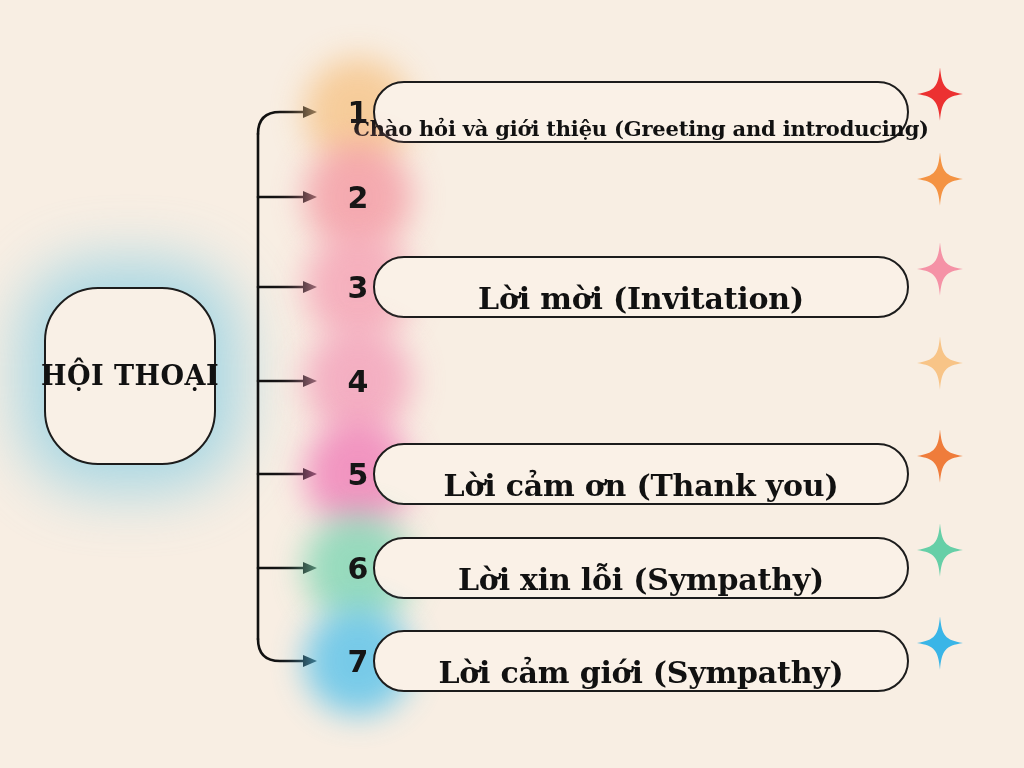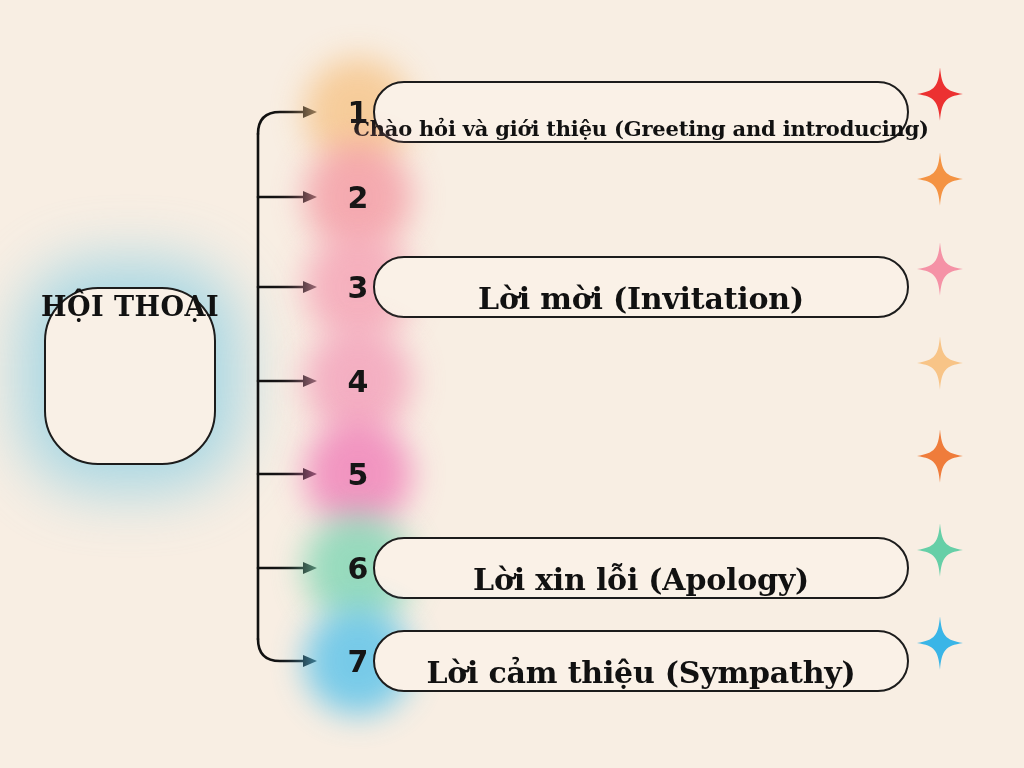--- a/index.html
+++ b/index.html
@@ -13,21 +13,21 @@
   
   .root-glow{
     position:absolute;left:18px;top:260px;width:224px;height:232px;
     border-radius:80px;filter:blur(30px);opacity:.75;
     background:#8ed0e4;
   }
   .root-box{
     position:absolute;left:44px;top:287px;width:172px;height:178px;
     box-sizing:border-box;border:2px solid #1c1c1c;border-radius:54px;
     background:#f9f0e6;
-    display:flex;flex-direction:column;align-items:center;
+    display:flex;flex-direction:column;align-items:center;justify-content:center;
     text-align:center;
   }
   .root-box .line{
     font-size:27px;font-weight:bold;color:#111;line-height:1.32;
     letter-spacing:.5px;white-space:nowrap;
   }
   
   .connector{position:absolute;left:240px;top:90px;}
   
   .row{position:absolute;left:320px;width:660px;height:62px;}
@@ -122,40 +122,43 @@
     <div class="num-glow" style="background-color: rgb(243, 160, 186);"></div>
     <div class="num">4</div>
     <svg class="star" viewBox="0 0 100 116">
       <path d="M50,0 C54,42 61,52 100,58 C61,64 54,74 50,116 C46,74 39,64 0,58 C39,52 46,42 50,0 Z" fill="#f8c487"></path>
     </svg>
   </div>
 
   <div class="row row5">
     <div class="num-glow" style="background-color: rgb(240, 127, 184);"></div>
     <div class="num">5</div>
+    <div class="pill">
+      <span class="pill-label">Lời cảm ơn (Thank you)</span>
+    </div>
     <svg class="star" viewBox="0 0 100 116">
       <path d="M50,0 C54,42 61,52 100,58 C61,64 54,74 50,116 C46,74 39,64 0,58 C39,52 46,42 50,0 Z" fill="#ef7c3b"></path>
     </svg>
   </div>
 
   <div class="row row6">
     <div class="num-glow" style="background-color: rgb(127, 214, 180);"></div>
     <div class="num">6</div>
     <div class="pill">
-      <span class="pill-label">Lời xin lỗi (Apology)</span>
+      <span class="pill-label">Lời xin lỗi (Sympathy)</span>
     </div>
     <svg class="star" viewBox="0 0 100 116">
       <path d="M50,0 C54,42 61,52 100,58 C61,64 54,74 50,116 C46,74 39,64 0,58 C39,52 46,42 50,0 Z" fill="#66cfa7"></path>
     </svg>
   </div>
 
   <div class="row row7">
     <div class="num-glow" style="background-color: rgb(88, 194, 234);"></div>
     <div class="num">7</div>
     <div class="pill">
-      <span class="pill-label">Lời cảm thiệu (Sympathy)</span>
+      <span class="pill-label">Lời cảm giới (Sympathy)</span>
     </div>
     <svg class="star" viewBox="0 0 100 116">
       <path d="M50,0 C54,42 61,52 100,58 C61,64 54,74 50,116 C46,74 39,64 0,58 C39,52 46,42 50,0 Z" fill="#3ab5e7"></path>
     </svg>
   </div>
 
 </div>
 
 </body></html>

